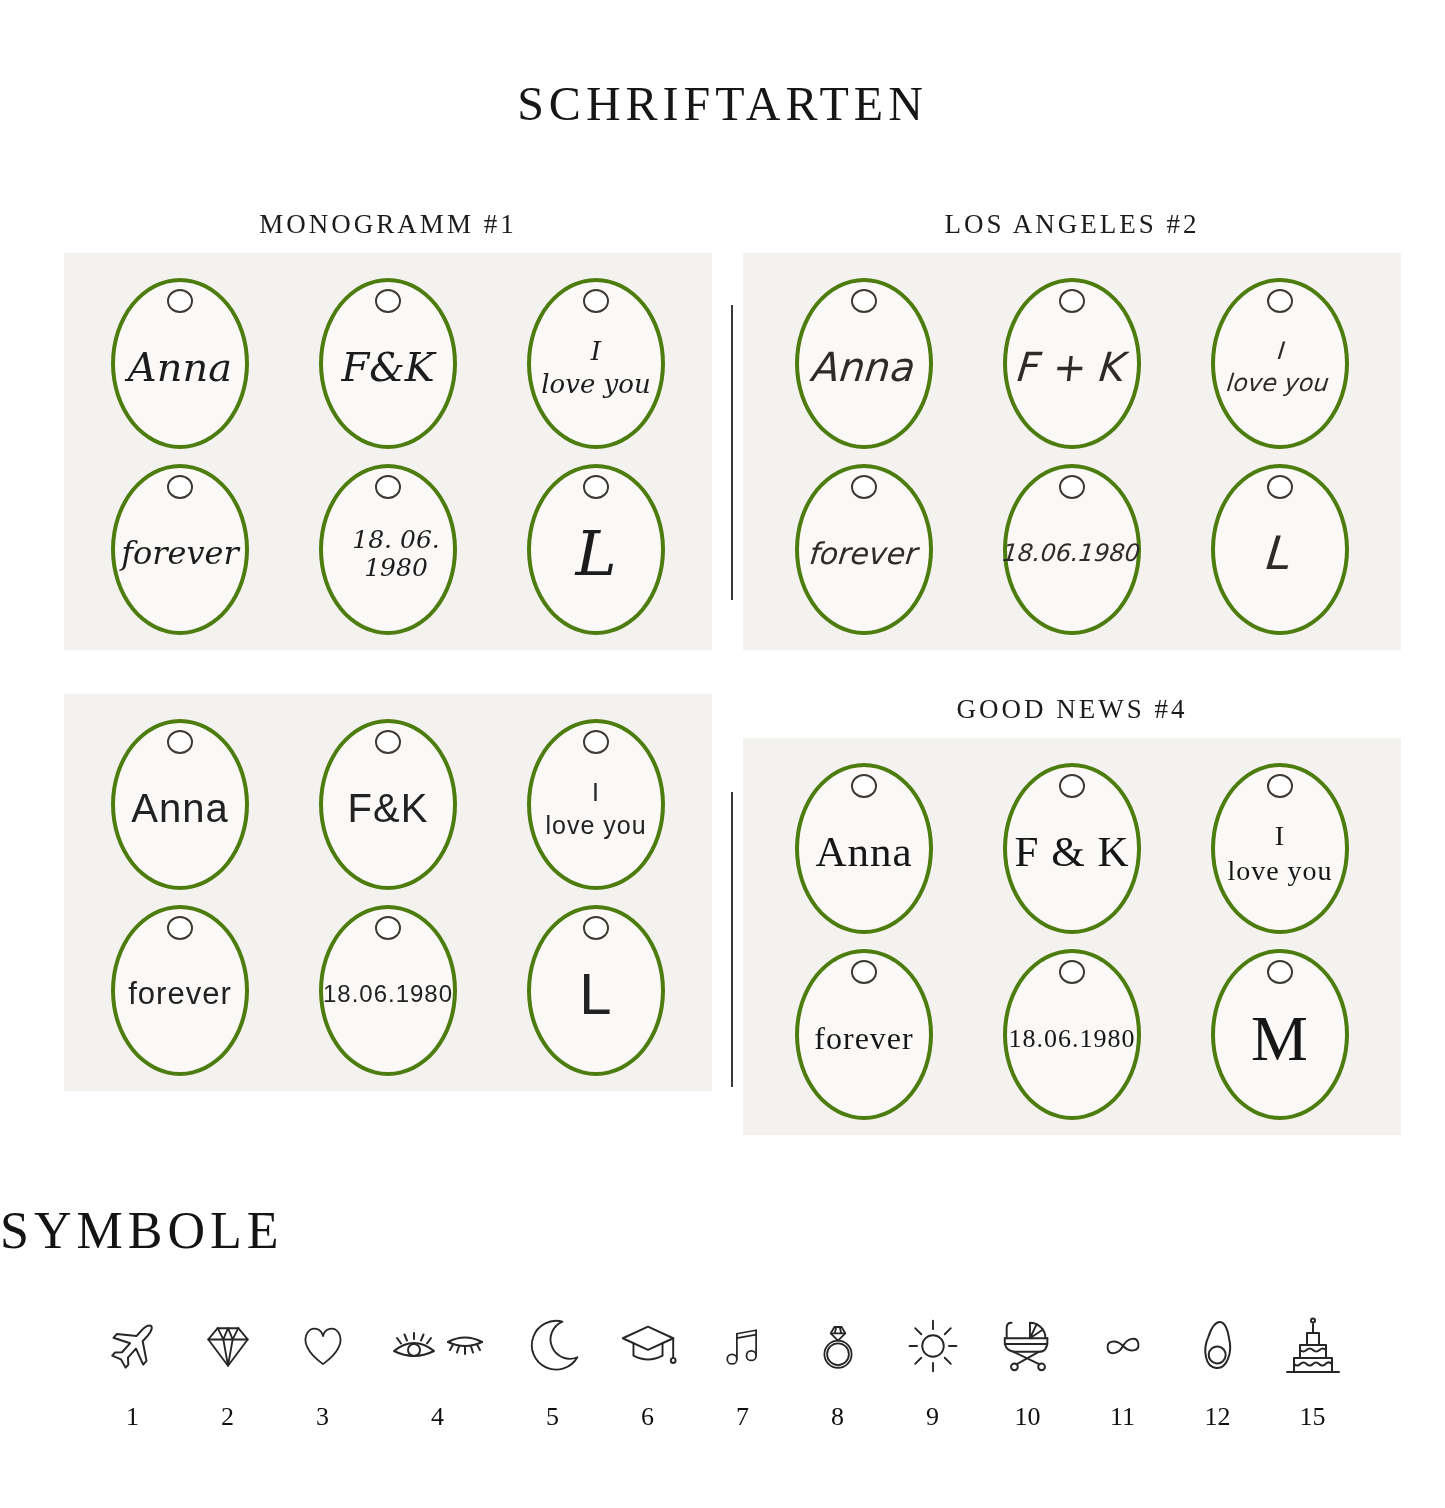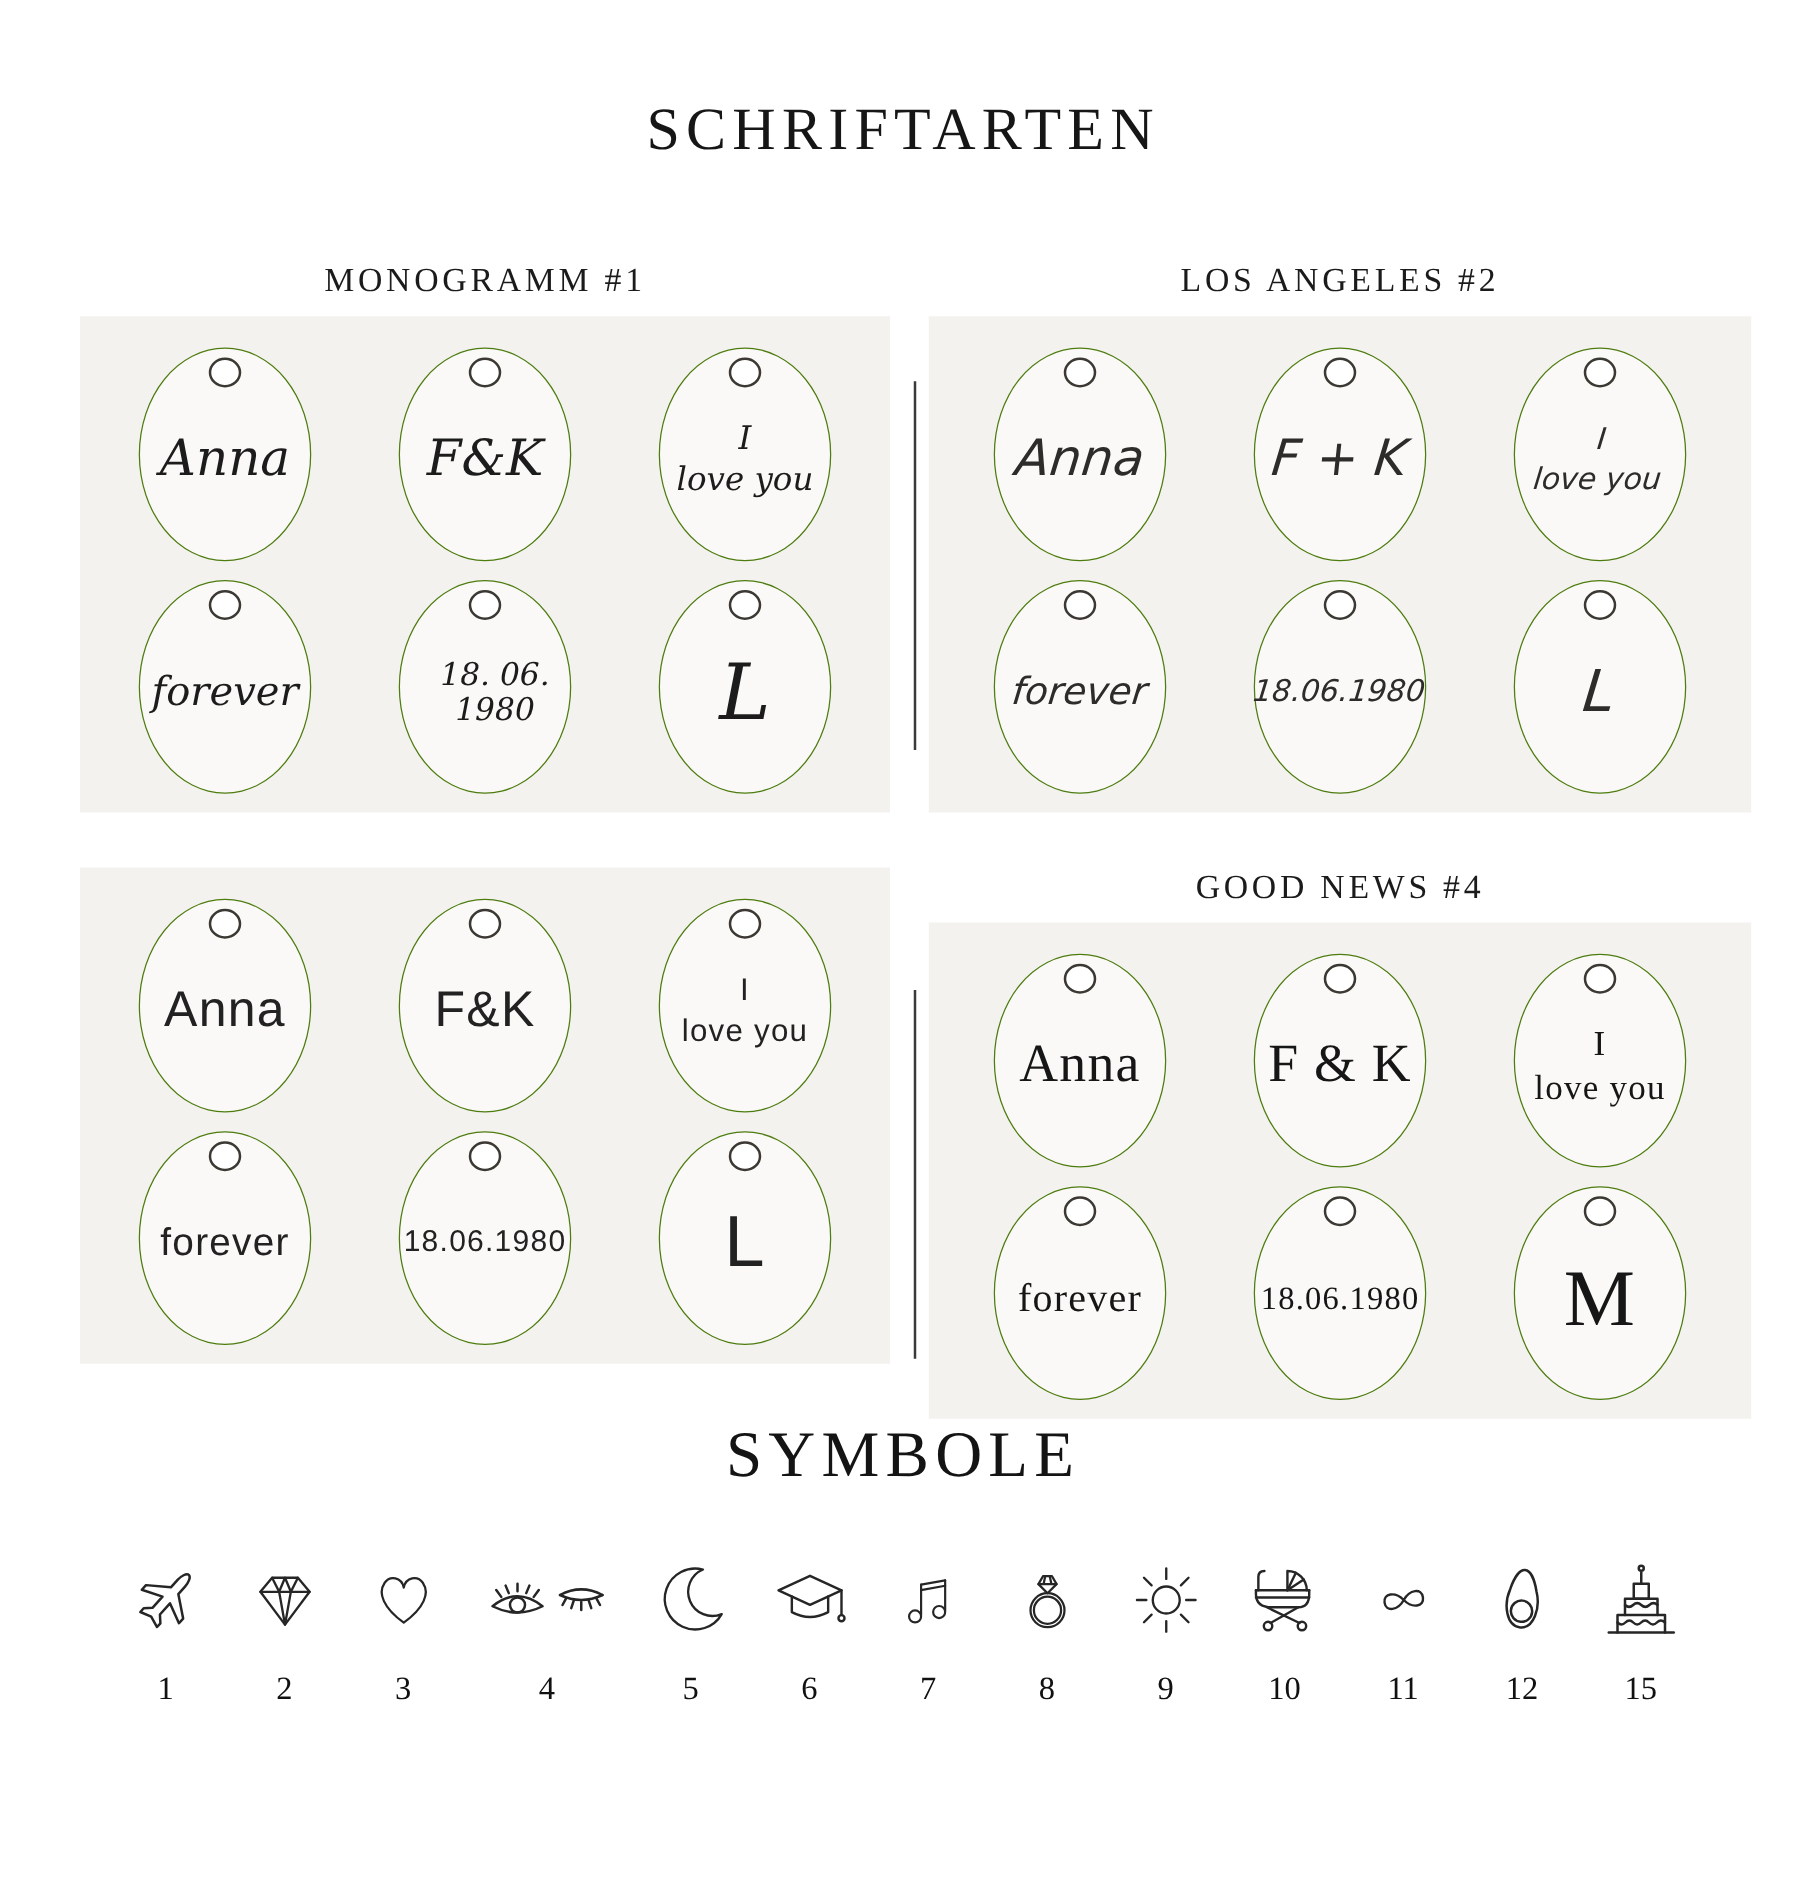--- a/index.html
+++ b/index.html
@@ -21,21 +21,21 @@
     margin-bottom:13px;font-family:"Liberation Serif",serif;
   }
   .panel{
     background:#f3f2ef;height:397px;box-sizing:border-box;
     display:flex;flex-direction:column;justify-content:center;
     gap:15px;padding:24px 0 14px 0;
   }
   .tag-row{display:flex;justify-content:center;gap:70px;}
   .tag{
     position:relative;width:138px;height:171px;flex:0 0 auto;
-    border:1px solid #4d7c0f;border-radius:50%;
+    border:4px solid #4d7c0f;border-radius:50%;
     background:#faf9f7;box-sizing:border-box;
     display:flex;align-items:center;justify-content:center;text-align:center;
   }
   .hole{
     position:absolute;top:7px;left:50%;margin-left:-13px;width:26px;height:24px;
     border:2px solid #3c3833;border-radius:50%;background:#ffffff;box-sizing:border-box;
   }
   .tag-text{white-space:pre-line;line-height:1.12;padding-top:8px;}
 
   
@@ -65,21 +65,21 @@
   .style-serif .t-phrase{font-size:28px;line-height:1.25;}
   .style-serif .t-word{font-size:32px;}
   .style-serif .t-date{font-size:26px;}
   .style-serif .t-letter{font-size:64px;}
 
   .divider{position:absolute;width:2px;background:#3b3a38;left:731px;}
   .divider.top{top:96px;height:295px;}
   .divider.bottom{top:583px;height:295px;}
 
   .symbols-title{
-    text-align:center;font-size:52px;letter-spacing:5px;
+    margin-top:66px;font-size:52px;letter-spacing:5px;
     font-family:"Liberation Serif",serif;color:#141414;
   }
   .symbols-row{
     margin-top:46px;display:flex;justify-content:center;align-items:flex-start;gap:31px;
   }
   .symbol-cell{display:flex;flex-direction:column;align-items:center;width:64px;flex:0 0 auto;}
   .symbol-cell.wide{width:104px;}
   .symbol-box{height:80px;display:flex;align-items:center;justify-content:center;gap:8px;}
   .symbol-num{margin-top:16px;font-size:26px;font-family:"Liberation Serif",serif;color:#111;}
   svg{display:block;}

